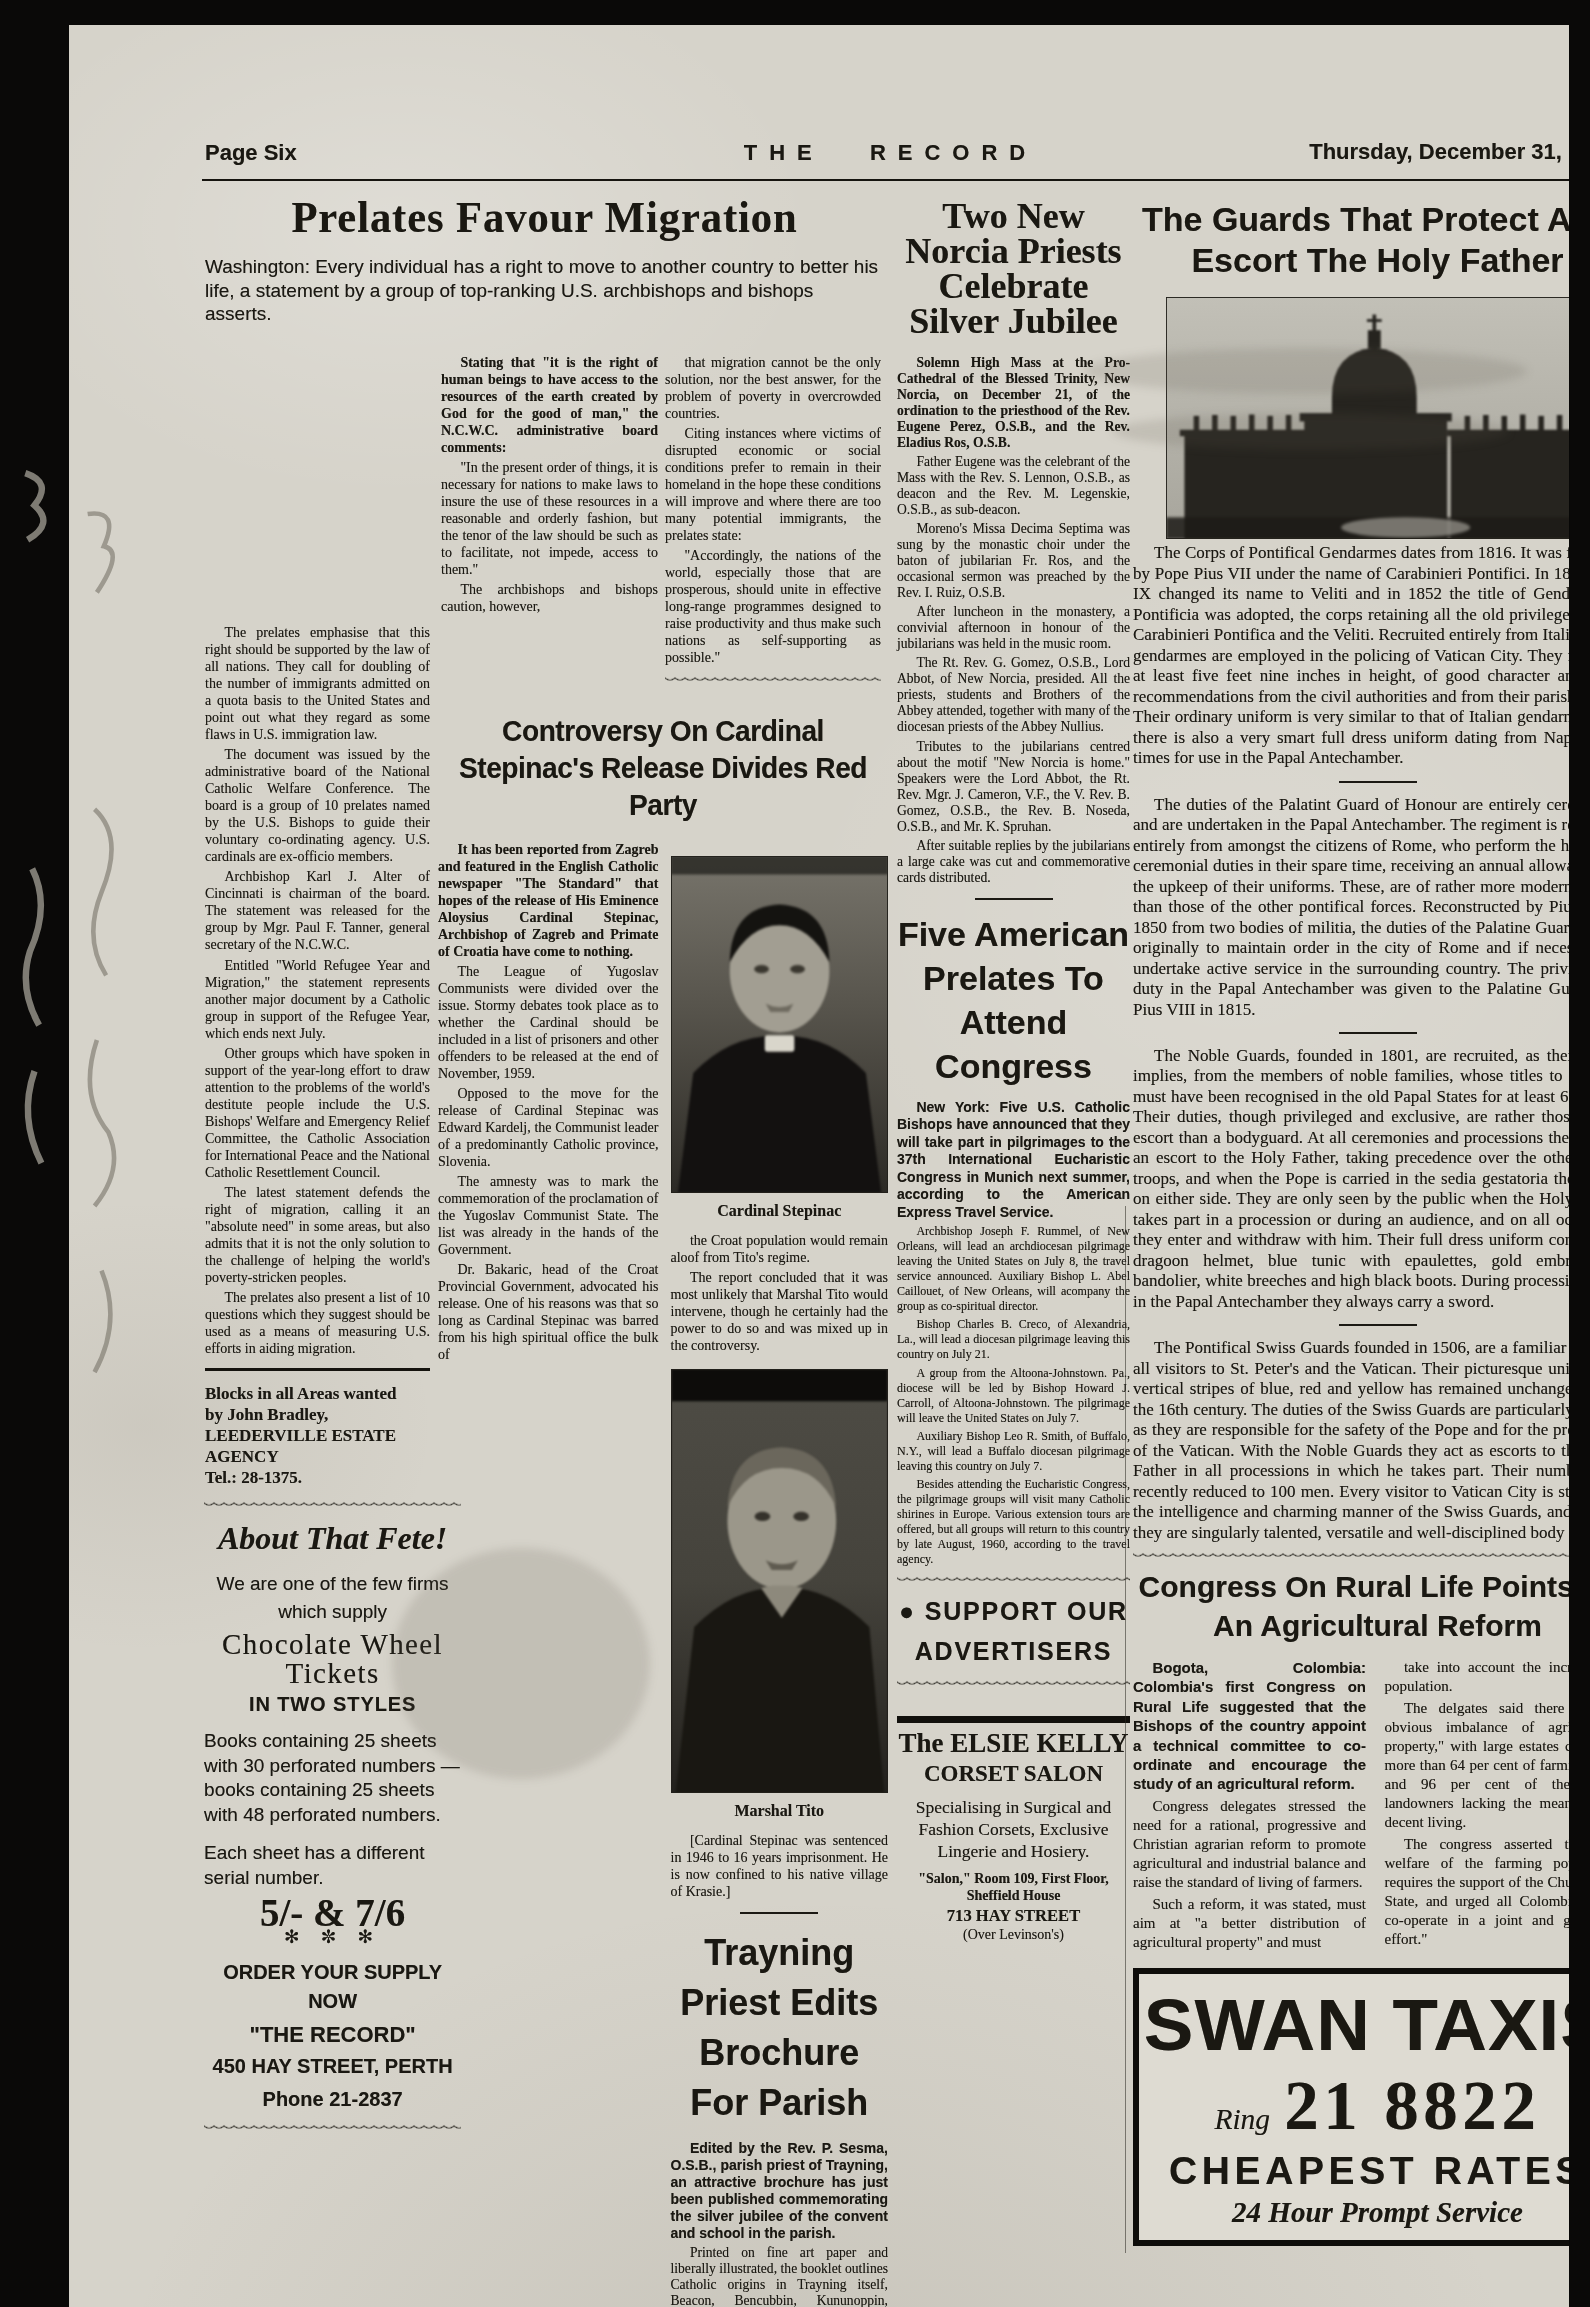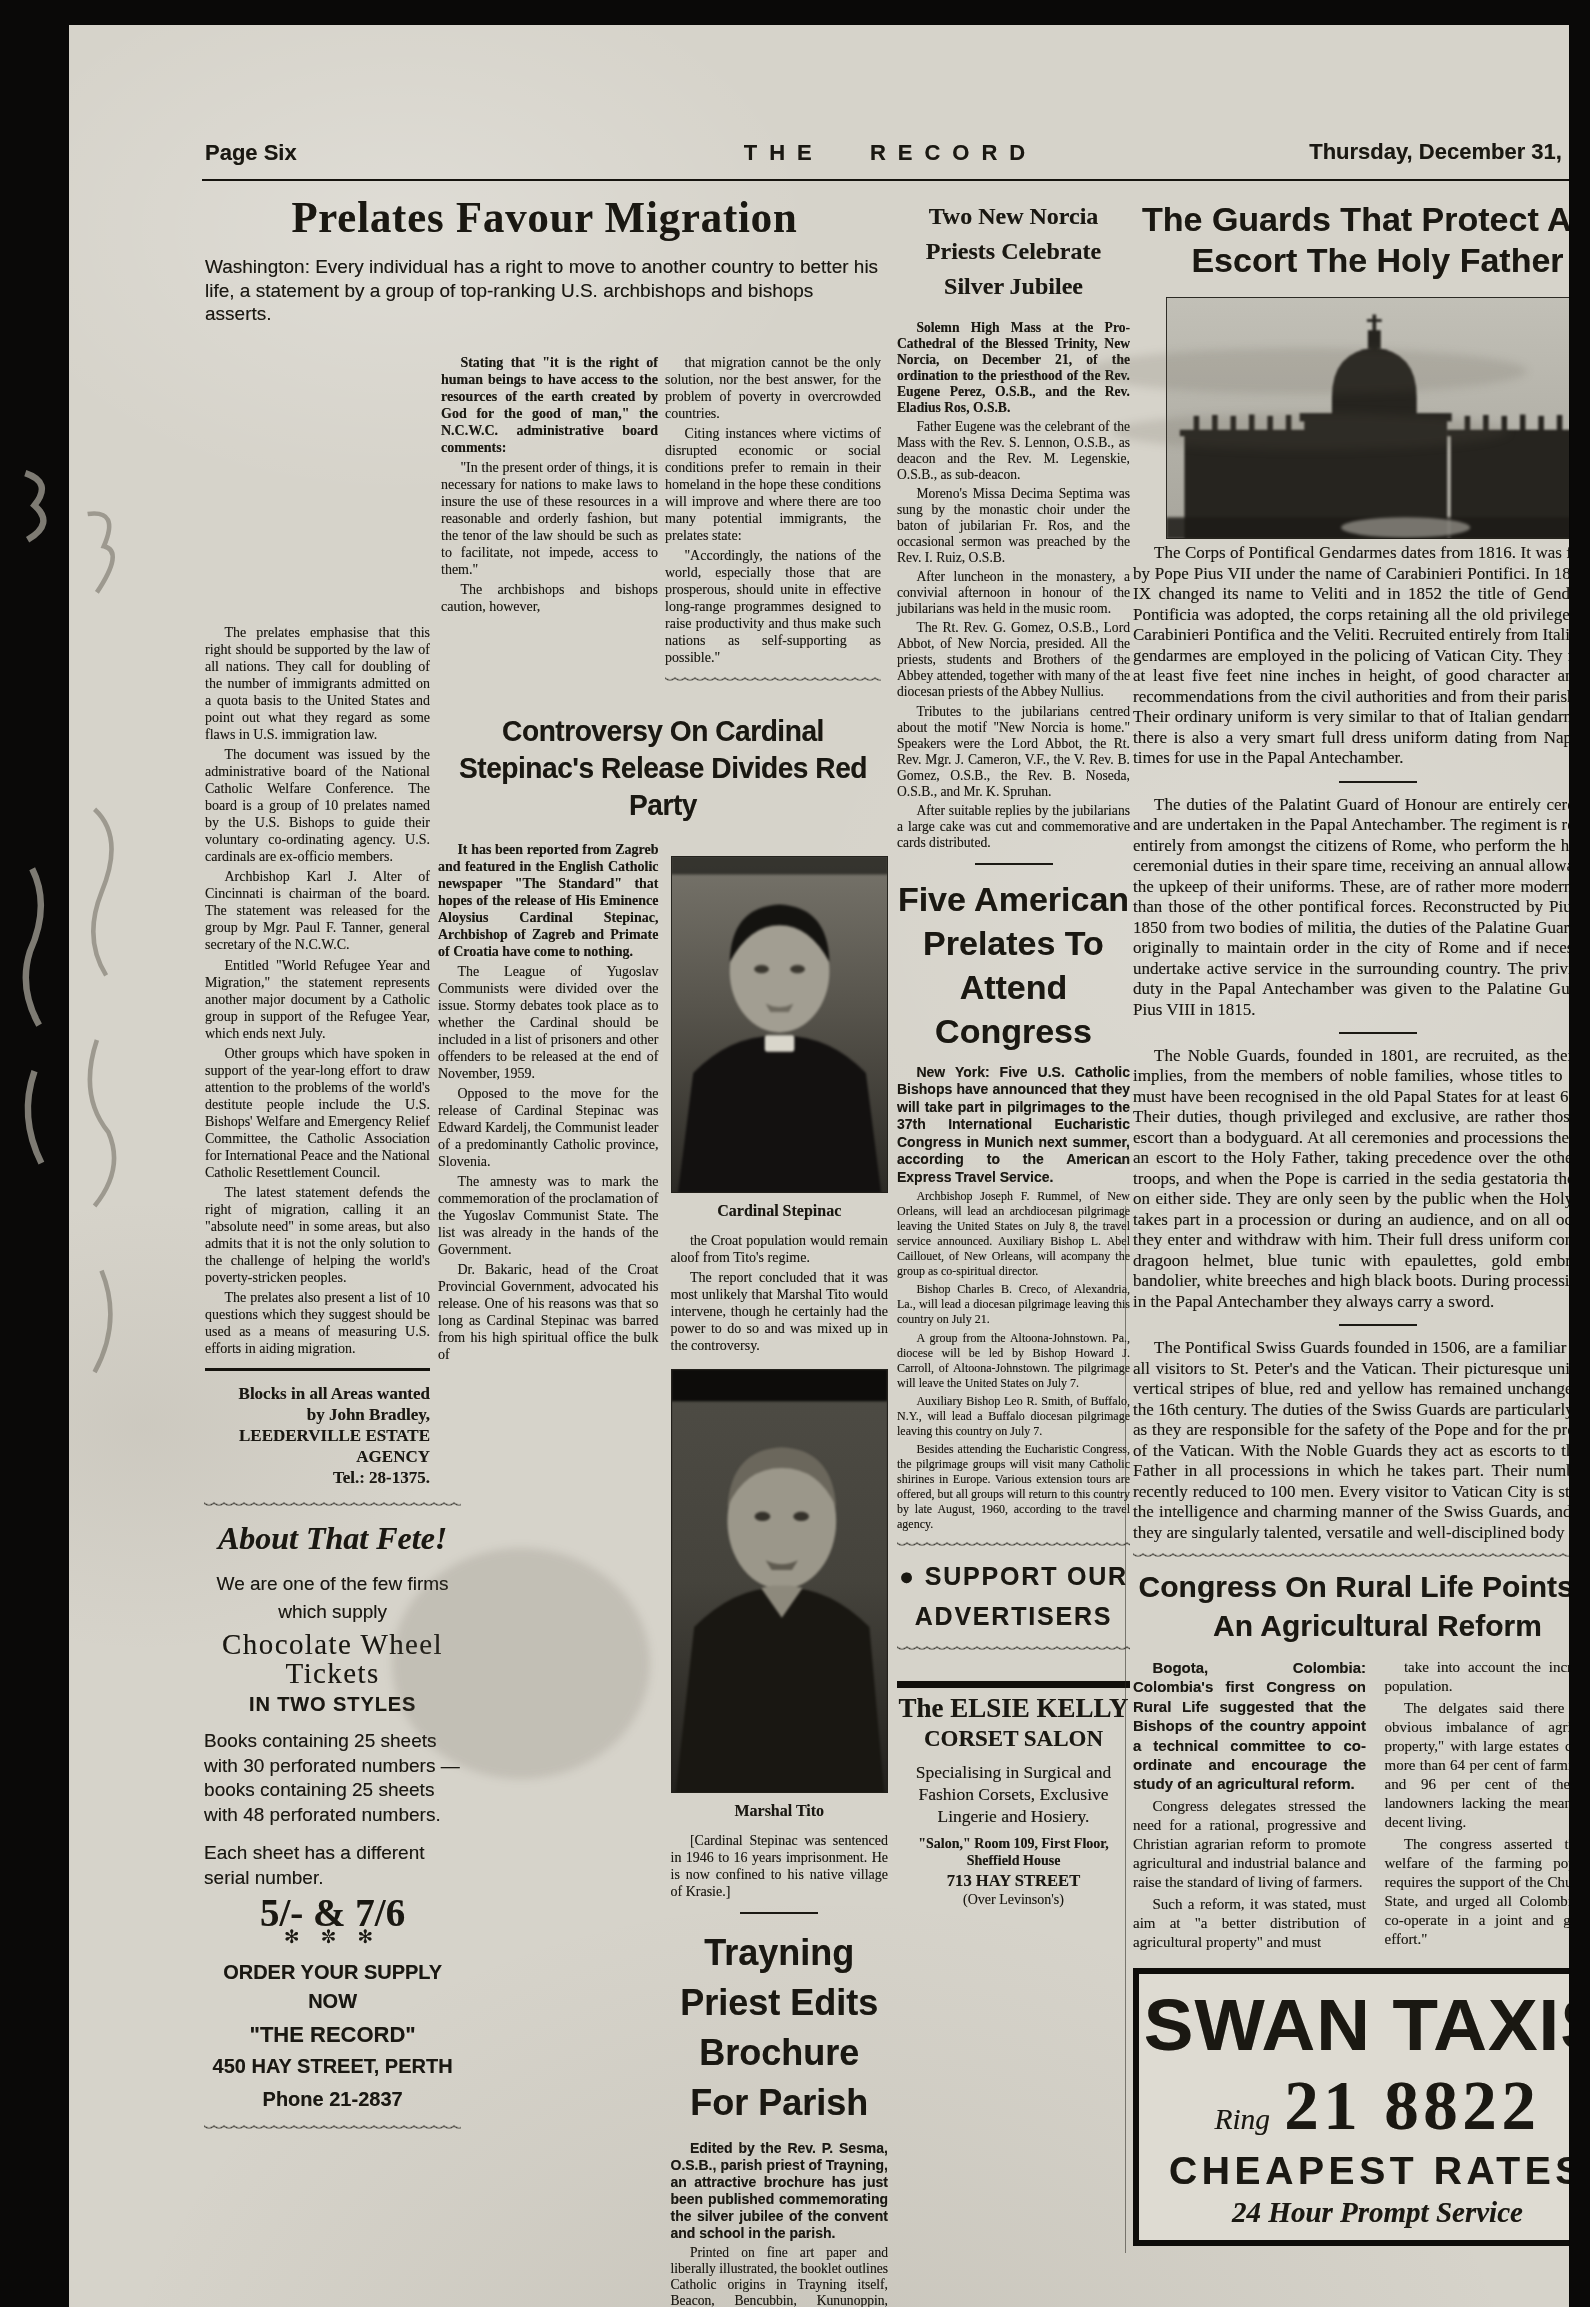--- a/index.html
+++ b/index.html
@@ -36,21 +36,21 @@
     background:radial-gradient(circle at 5px -2.8px, transparent 6px, #1b1913 6.5px, transparent 7.8px) repeat-x;
     background-size:10px 7.4px;}
   .hrule{height:3.2px;background:#15130e;margin:11px 0 10px;}
 
   
   .prelates-head{font-size:44px;letter-spacing:0.9px;transform:scaleX(.97);transform-origin:center;}
   .prelates-lead{font-family:"Liberation Sans",sans-serif;font-size:19px;line-height:23.5px;margin-top:12px;
                  text-align:left;text-indent:0;}
 
   
-  .blocks-ad{text-align:right;font-weight:bold;font-size:17px;line-height:21px;margin-top:12px;}
+  .blocks-ad{text-align:left;font-weight:bold;font-size:17px;line-height:21px;margin-top:12px;}
   .blocks-ad div{text-indent:0;}
 
   
   .fete{width:257px;margin-left:-3.7px;padding:3.7px 2.8px 1.8px;}
   .fete .title{font-style:italic;font-weight:bold;font-size:32px;text-align:center;margin:13px 0 15.7px;}
   .fete .l{font-family:"Liberation Sans",sans-serif;font-size:19px;line-height:24px;text-align:center;text-indent:0;}
   .fete .prod{font-size:29px;letter-spacing:1.4px;text-align:center;margin:12px 0 0;text-indent:0;}
   .fete .styles{font-family:"Liberation Sans",sans-serif;font-weight:bold;font-size:20px;letter-spacing:0.9px;
                 text-align:center;margin:14px 0 16.6px;text-indent:0;}
   .fete .b{font-family:"Liberation Sans",sans-serif;font-size:19px;line-height:24.5px;text-align:left;text-indent:0;margin-bottom:14px;}
@@ -66,21 +66,21 @@
   .step-row{display:flex;gap:12px;margin-top:16.6px;}
   .stepL{width:221px;}
   .stepR{width:218px;}
   .caption{font-weight:bold;font-size:16px;text-align:center;margin:8.3px 0 12px;text-indent:0;}
   .bracket{font-size:14px;line-height:17px;}
 
   .tray-head{font-size:36px;line-height:50px;margin:14px 0 12px;}
   .tray p{font-size:13.6px;line-height:16px;}
 
   
-  .norcia-head{font-size:24px;line-height:35px;margin-bottom:15.7px;}
+  .norcia-head{font-size:36px;line-height:35px;margin-bottom:15.7px;}
   .norcia p{font-size:13.6px;line-height:16px;}
   .five-head{font-size:34px;line-height:44px;margin:8.3px 0 11px;}
   .five p{font-size:12px;line-height:15px;}
   .support{font-family:"Liberation Sans",sans-serif;font-weight:bold;font-size:25px;line-height:40px;
            text-align:center;letter-spacing:1.8px;margin:8.3px 0;}
   .elsie{border-top:7.4px solid #12100c;margin-top:30px;padding-top:4px;text-align:center;}
   .elsie .n1{font-weight:bold;font-size:27px;line-height:32px;margin:0;text-indent:0;text-align:center;}
   .elsie .n2{font-weight:bold;font-size:23px;line-height:29.5px;margin:0 0 8.3px;text-indent:0;text-align:center;}
   .elsie .b{font-size:17.5px;line-height:22px;text-align:center;text-indent:0;margin-bottom:7.4px;}
   .elsie .a1{font-weight:bold;font-size:14px;line-height:17.5px;text-align:center;text-indent:0;margin:0;}

